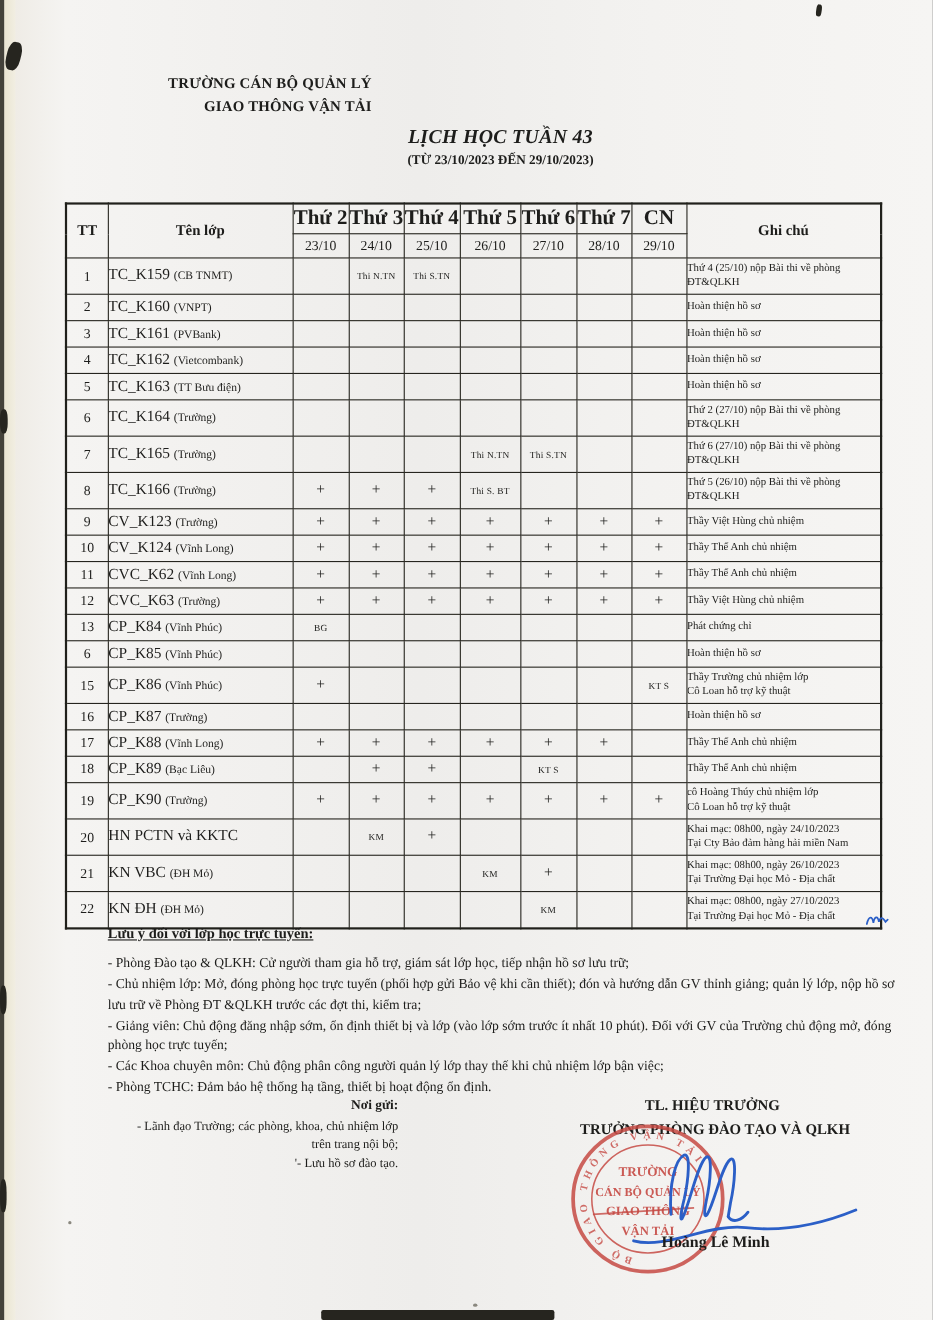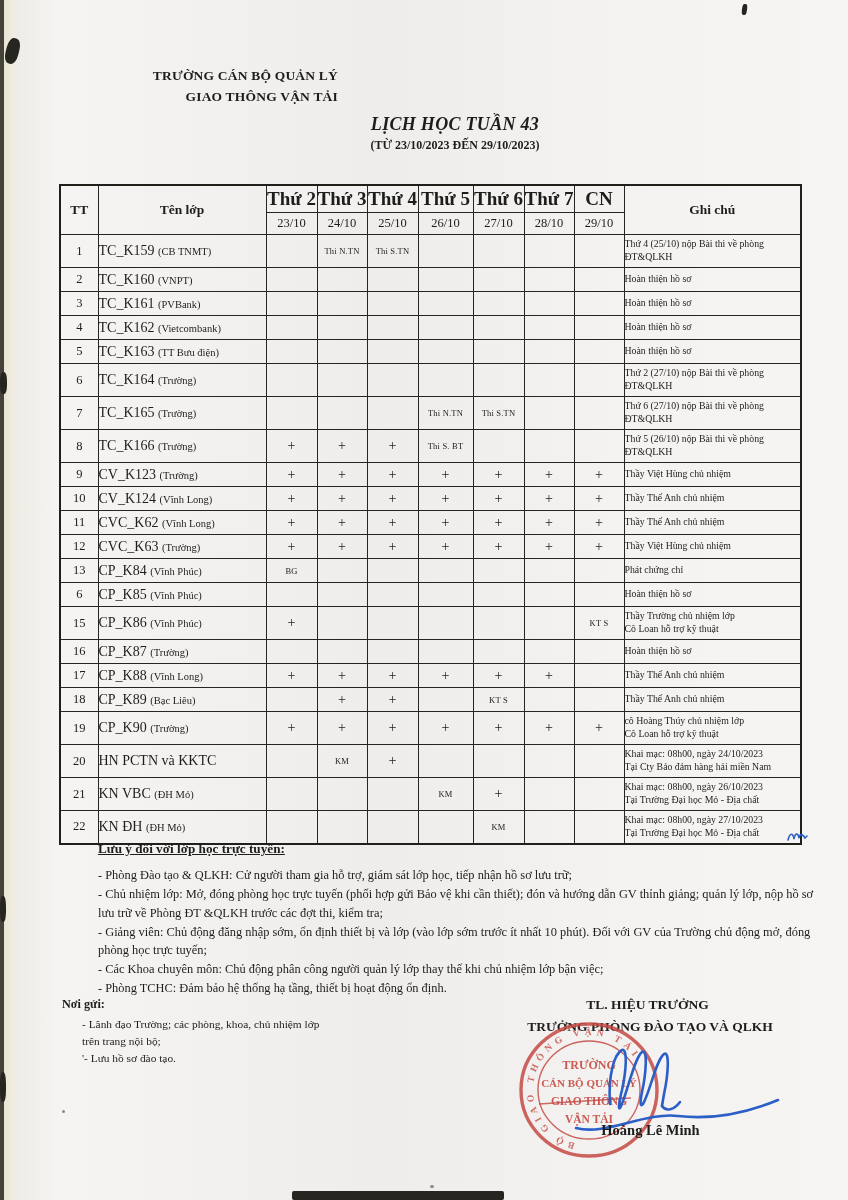--- a/index.html
+++ b/index.html
@@ -37,21 +37,21 @@
   td.day{text-align:center;}
   td.day.plus{font-size:14px;}
   td.day.smalltxt{font-size:8.5px;letter-spacing:.2px;}
   td.note{text-align:left;font-size:9.8px;line-height:1.3;padding:1px 2px;}
 
   .notes{position:absolute;left:98px;top:841px;width:716px;}
   .notes-head{font-weight:bold;font-size:13.2px;text-decoration:underline;}
   .notes-body{margin-top:9px;font-size:12.4px;line-height:1.52;font-family:Liberation Serif, serif;}
   .notes-body div{margin:0;}
 
-  .noigui{position:absolute;left:62px;top:997px;width:300px;}
+  .noigui{position:absolute;left:62px;top:997px;width:300px;text-align:right;}
   .noigui-head{font-weight:bold;font-size:12.2px;}
   .noigui-lines{margin-top:4px;margin-left:20px;font-size:11.4px;line-height:1.5;}
 
   .sig-line1{position:absolute;left:540px;top:997px;width:215px;text-align:center;font-weight:bold;font-size:13.5px;}
   .sig-line2{position:absolute;left:492px;top:1019px;width:316px;text-align:center;font-weight:bold;font-size:13.5px;}
   .sig-name{position:absolute;left:558px;top:1122px;width:185px;text-align:center;font-weight:bold;font-size:14.5px;}
 
   .stamp{position:absolute;left:513px;top:1016px;width:152px;height:148px;}
   .signature{position:absolute;left:548px;top:1024px;width:260px;height:118px;}
   .bluemark{position:absolute;left:786px;top:827px;width:24px;height:18px;}

